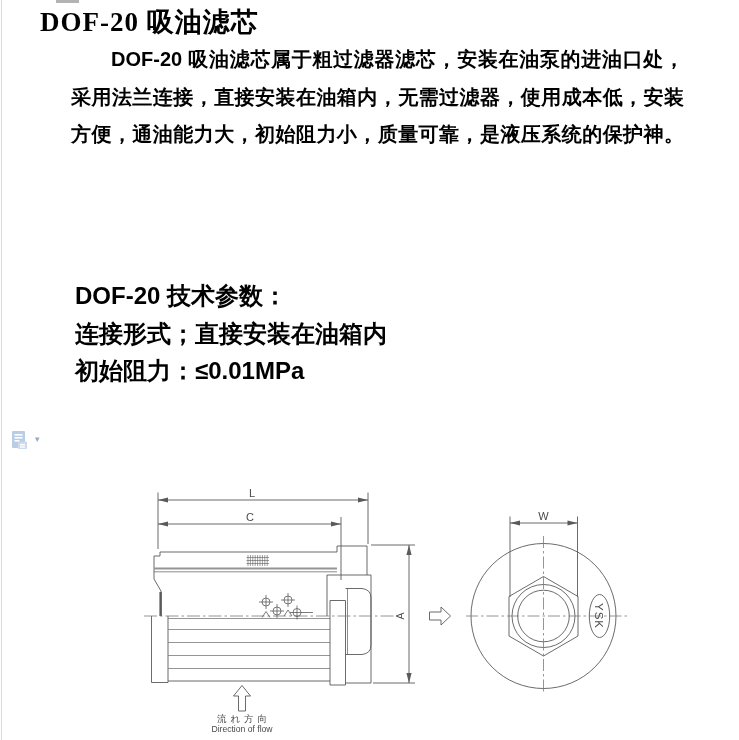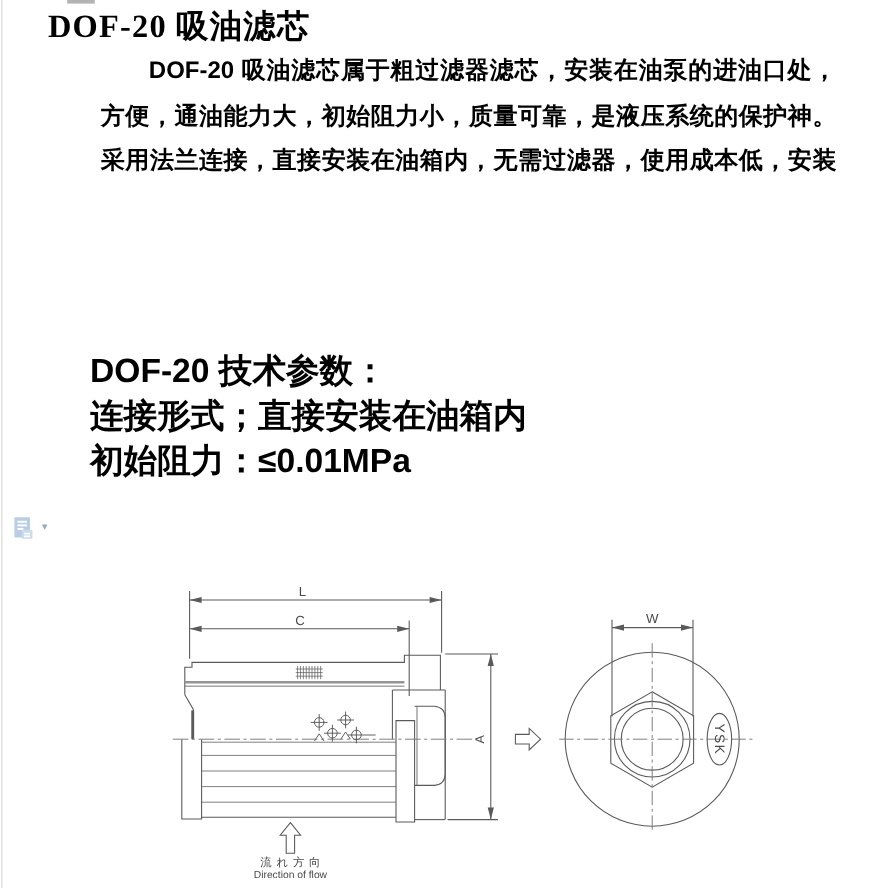--- a/index.html
+++ b/index.html
@@ -17,28 +17,28 @@
   .paste-btn .dd{position:absolute;left:26px;top:5px;font-size:9px;color:#97a9c4;line-height:10px;}
   
   .doc-title{
     position:absolute;left:40px;top:4px;width:660px;
     font-size:27px;font-weight:700;
     font-family:"Liberation Serif","DejaVu Serif",serif;
     letter-spacing:1px;white-space:nowrap;
   }
   
   .para{
-    position:absolute;left:84px;top:41px;width:613px;
+    position:absolute;left:71px;top:41px;width:613px;
     font-size:20px;font-weight:700;line-height:37.6px;
   }
   .para .pline{text-align:justify;text-align-last:justify;}
   .para .pline.indent{padding-left:40px;}
   .specs{
-    position:absolute;left:75px;top:290px;width:613px;
-    font-size:28px;font-weight:700;line-height:37.6px;
+    position:absolute;left:75px;top:277px;width:613px;
+    font-size:24px;font-weight:700;line-height:37.6px;
   }
   .specs div{white-space:nowrap;}
   
   .drawing{position:absolute;left:130px;top:485px;width:520px;height:255px;}
   svg text{font-family:"Liberation Sans","DejaVu Sans",sans-serif;fill:#4a4a4a;}
 </style>
 </head>
 <body>
 
 <div class="page-edge-left"></div>
@@ -56,22 +56,22 @@
       <rect x="11" y="17.3" width="5" height="1.4" fill="#ffffff"></rect>
     </svg>
   </span>
   <span class="dd">▾</span>
 </div>
 
 <div class="doc-title">DOF-20 吸油滤芯</div>
 
 <div class="para">
   <div class="pline indent">DOF-20 吸油滤芯属于粗过滤器滤芯，安装在油泵的进油口处，</div>
+  <div class="pline">采用法兰连接，直接安装在油箱内，无需过滤器，使用成本低，安装</div>
   <div class="pline">方便，通油能力大，初始阻力小，质量可靠，是液压系统的保护神。</div>
-  <div class="pline">采用法兰连接，直接安装在油箱内，无需过滤器，使用成本低，安装</div>
 </div>
 
 <div class="specs">
   <div>DOF-20 技术参数：</div>
   <div>连接形式；直接安装在油箱内</div>
   <div>初始阻力：≤0.01MPa</div>
 </div>
 
 <div class="drawing">
 <svg width="520" height="255" viewBox="130 485 520 255">

